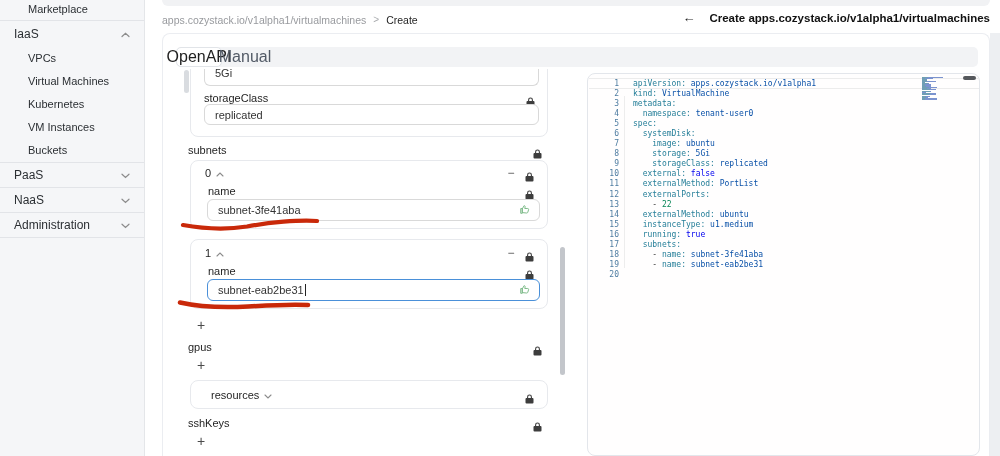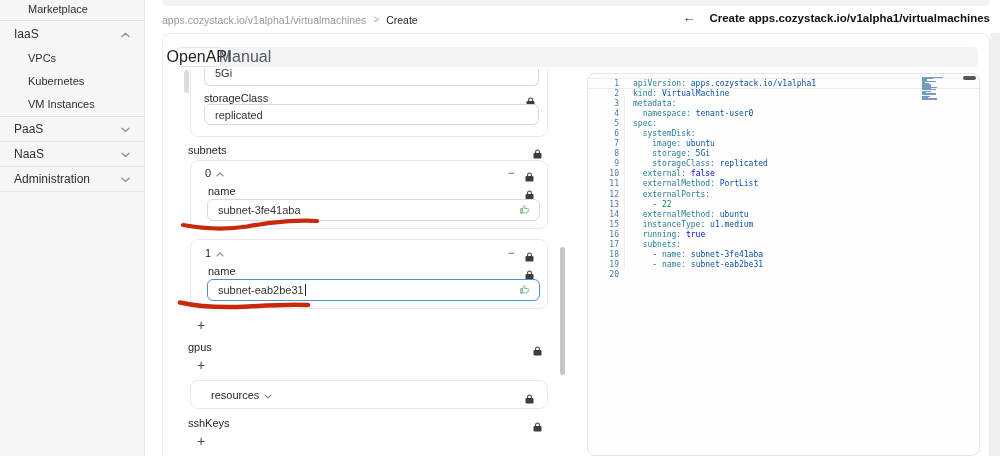--- a/index.html
+++ b/index.html
@@ -78,22 +78,24 @@
   <nav id="sidebar" class="abs">
     <div class="side-sub first"><span>Marketplace</span></div>
     <div class="side-div"></div>
     <div class="side-top">
       <span>IaaS</span>
       <span><svg width="9" height="6" viewBox="0 0 9 6">
             <path d="M1 4.5 L4.5 1.2 L8 4.5" stroke="#8c8c8c" stroke-width="1.2" fill="none" stroke-linecap="round"></path>
           </svg></span>
     </div>
     <div class="side-sub"><span>VPCs</span></div>
+    <div class="side-sub"><span>Virtual Machines</span></div>
     <div class="side-sub"><span>Kubernetes</span></div>
     <div class="side-sub"><span>VM Instances</span></div>
+    <div class="side-sub"><span>Buckets</span></div>
     <div class="side-div"></div>
     <div class="side-top h24">
       <span>PaaS</span>
       <span><svg width="9" height="6" viewBox="0 0 9 6">
             <path d="M1 1.2 L4.5 4.5 L8 1.2" stroke="#8c8c8c" stroke-width="1.2" fill="none" stroke-linecap="round"></path>
           </svg></span>
     </div>
     <div class="side-div"></div>
     <div class="side-top h24">
       <span>NaaS</span>

